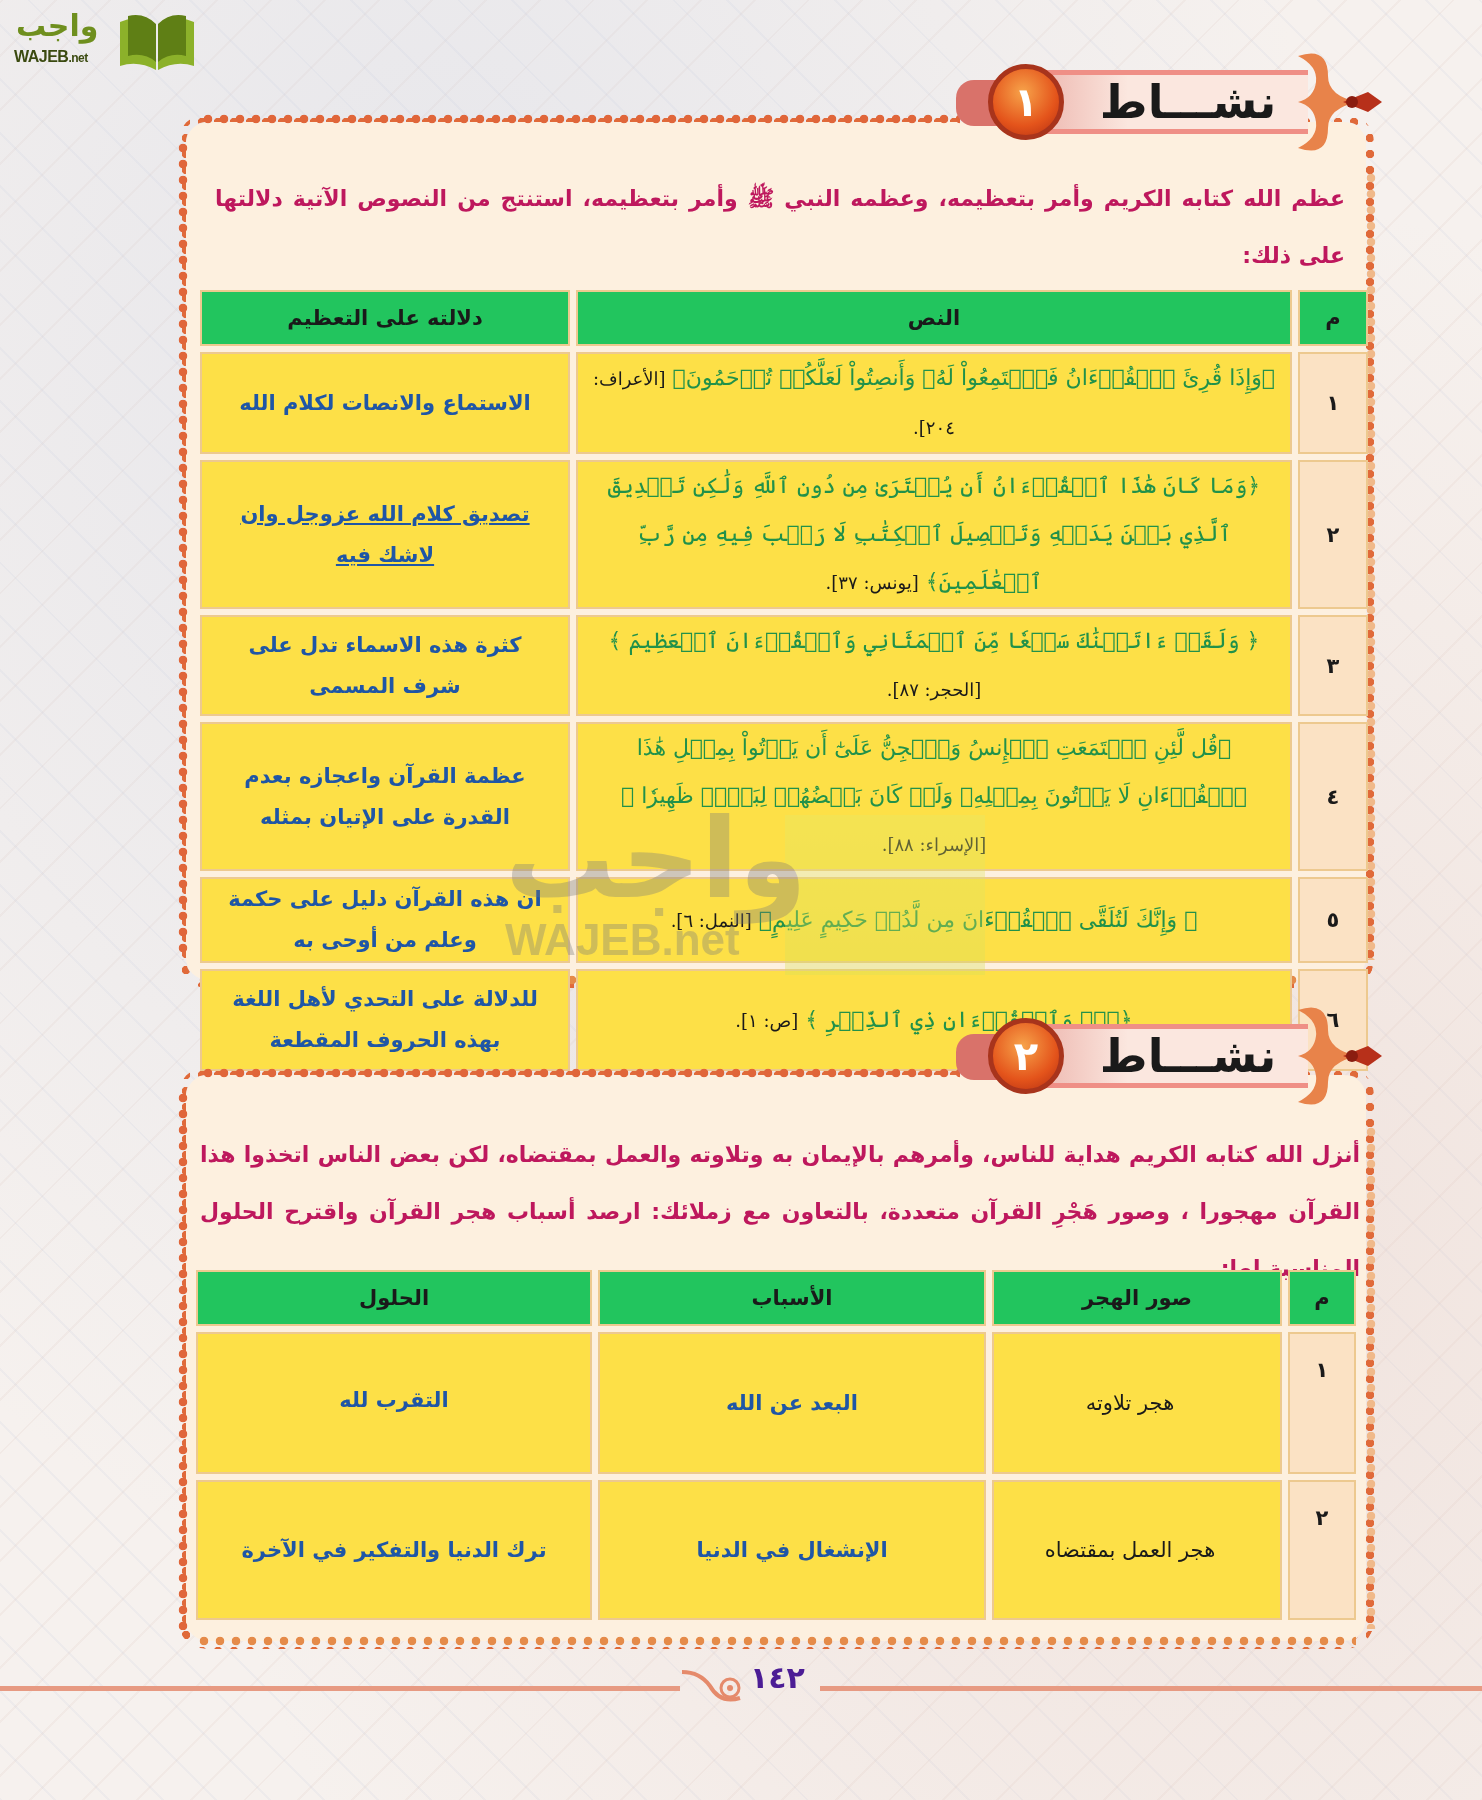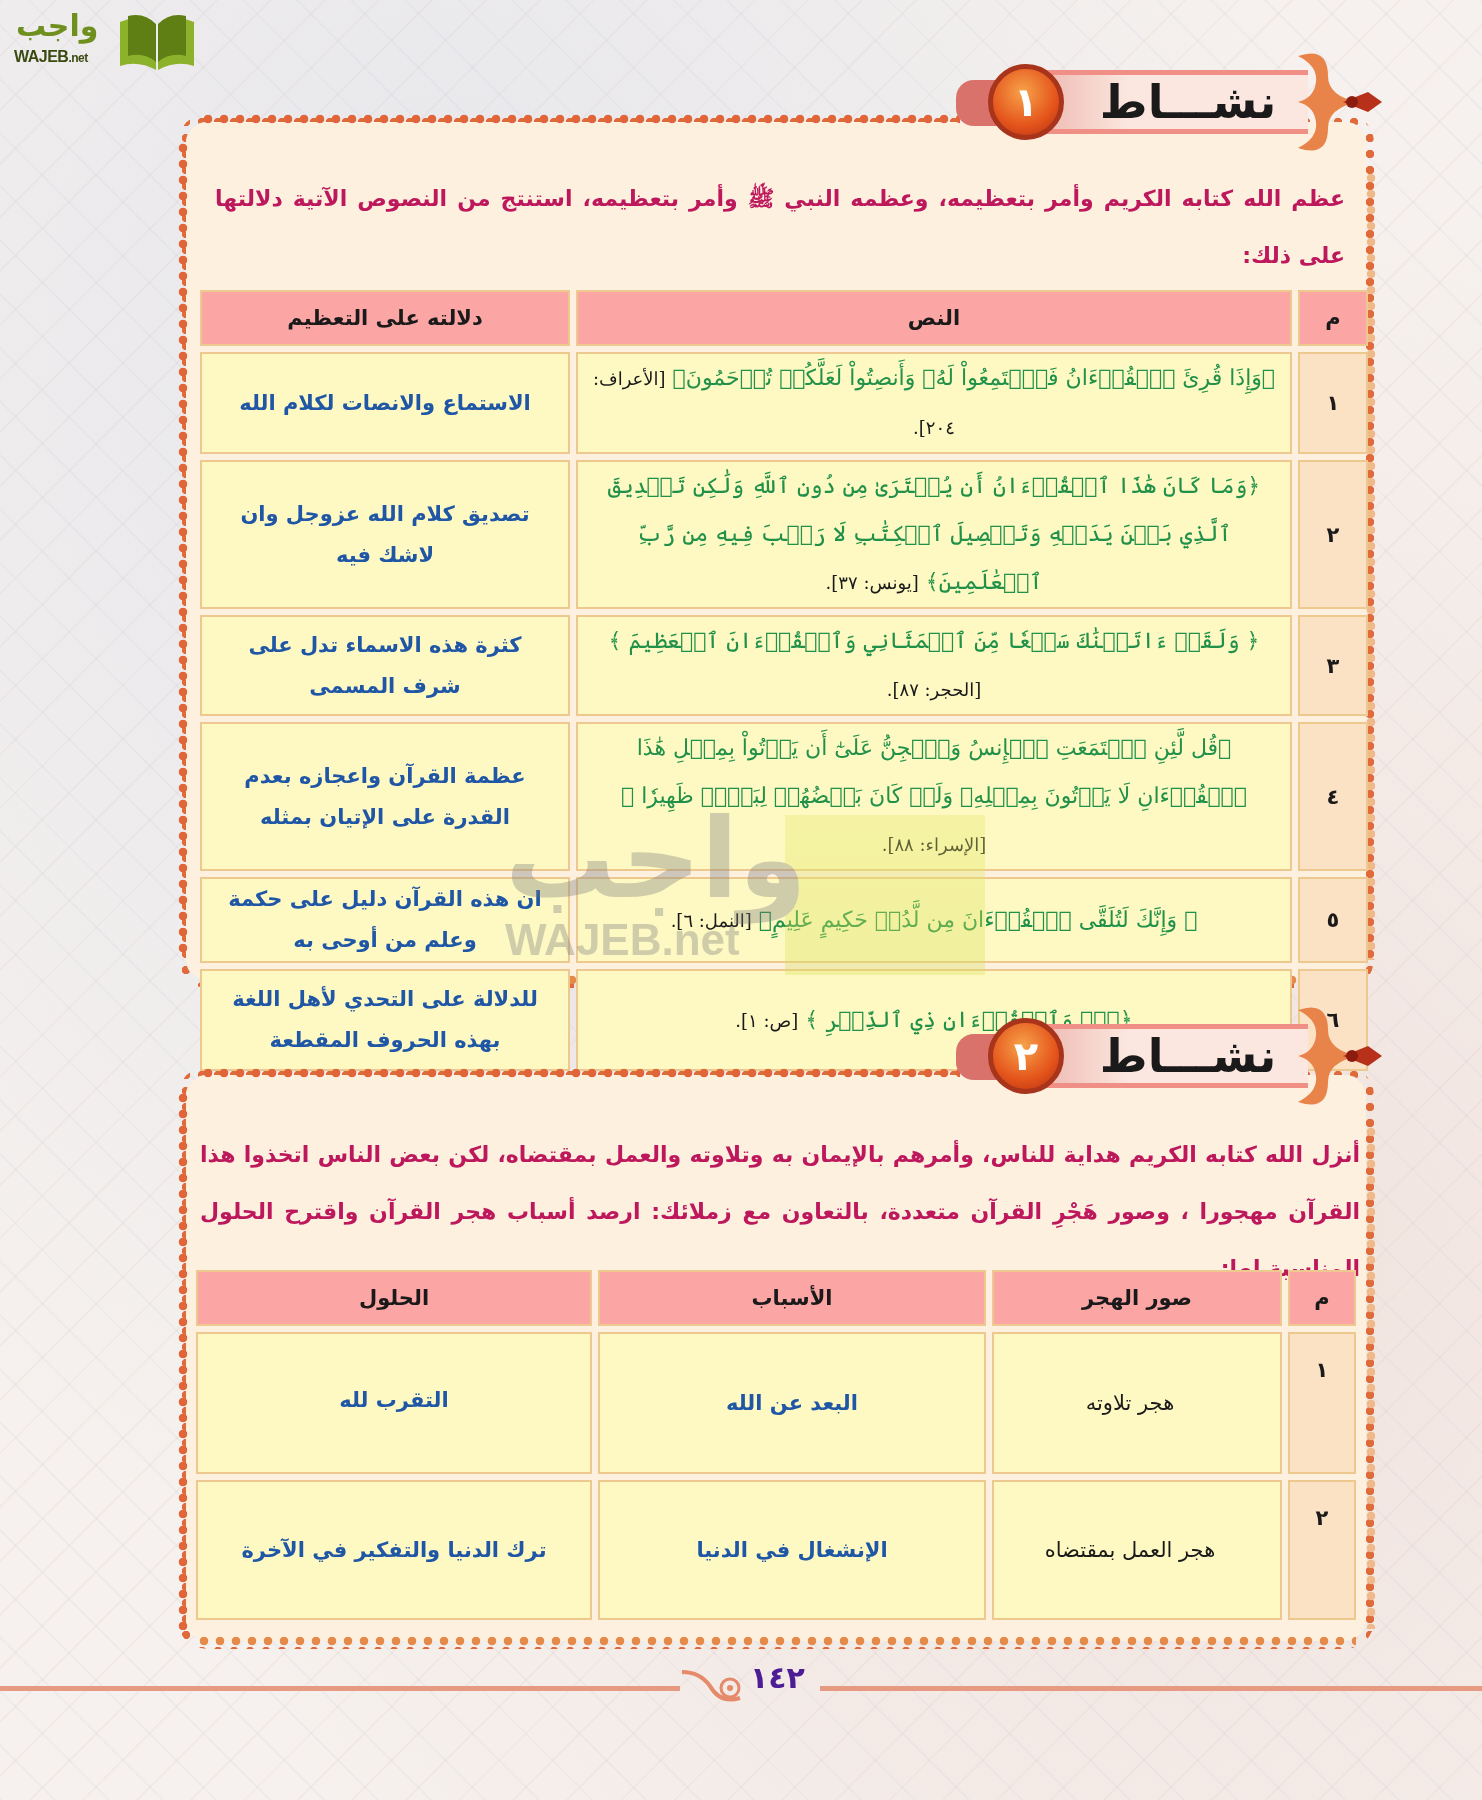--- a/index.html
+++ b/index.html
@@ -73,23 +73,23 @@
     position: absolute; direction: rtl; text-align: justify; text-align-last: right;
     color: #be185d; font-size: 22px; line-height: 57px; font-weight: bold;
   }
 
   
   table.grid {
     position: absolute; border-collapse: separate; border-spacing: 6px; direction: rtl;
     table-layout: fixed;
   }
   table.grid td, table.grid th {
-    border: 2px solid #edc98f; background: #fef9c3; vertical-align: middle; text-align: center;
-  }
-  table.grid th { background: #fca5a5; color: #1a1a1a; font-size: 21px; font-weight: bold; margin-left: 16px; }
+    border: 2px solid #edc98f; background: #fde047; vertical-align: middle; text-align: center;
+  }
+  table.grid th { background: #22c55e; color: #1a1a1a; font-size: 21px; font-weight: bold; margin-left: 16px; }
   table.grid td.num { background: #fbe2c4; font-size: 21px; font-weight: bold; color: #1a1a1a; vertical-align: top; padding-top: 24px; }
   table.grid td.num.mid { vertical-align: middle; padding-top: 0; }
   .verse { color: #21914a; font-size: 22px; line-height: 48px; text-align: right; padding: 0 14px; font-family: "DejaVu Serif", serif; }
   .ref { color: #1a1a1a; font-size: 18px; }
   .answer { color: #1f56a6; font-size: 21px; font-weight: bold; line-height: 41px; }
   .cell-dark { color: #1a1a1a; font-size: 21px; text-align: right; padding-right: 14px; }
 
   
   .watermark { position: absolute; left: 505px; top: 815px; width: 480px; height: 160px; opacity: 0.35; pointer-events: none; }
   .wm-ar { position: absolute; left: 0; top: -20px; font-size: 110px; font-weight: bold; color: #7a7a7a; direction: rtl; }
@@ -150,21 +150,21 @@
   </thead>
   <tbody>
     <tr style="height:74px">
       <td class="num mid">١</td>
       <td class="verse"><span>﴿وَإِذَا قُرِئَ ٱلۡقُرۡءَانُ فَٱسۡتَمِعُواْ لَهُۥ وَأَنصِتُواْ لَعَلَّكُمۡ تُرۡحَمُونَ﴾</span> <span class="ref">[الأعراف: ٢٠٤].</span></td>
       <td class="answer">الاستماع والانصات لكلام الله</td>
     </tr>
     <tr style="height:134px">
       <td class="num mid">٢</td>
       <td class="verse"><span>﴿وَمَا كَانَ هَٰذَا ٱلۡقُرۡءَانُ أَن يُفۡتَرَىٰ مِن دُونِ ٱللَّهِ وَلَٰكِن تَصۡدِيقَ ٱلَّذِي بَيۡنَ يَدَيۡهِ وَتَفۡصِيلَ ٱلۡكِتَٰبِ لَا رَيۡبَ فِيهِ مِن رَّبِّ ٱلۡعَٰلَمِينَ﴾</span> <span class="ref">[يونس: ٣٧].</span></td>
-      <td class="answer" style="padding:0 30px;">تصديق كلام الله عزوجل وان لاشك فيه</td>
+      <td class="answer" style="padding:0 30px;text-decoration:underline;">تصديق كلام الله عزوجل وان لاشك فيه</td>
     </tr>
     <tr style="height:78px">
       <td class="num mid">٣</td>
       <td class="verse"><span>﴿ وَلَقَدۡ ءَاتَيۡنَٰكَ سَبۡعٗا مِّنَ ٱلۡمَثَانِي وَٱلۡقُرۡءَانَ ٱلۡعَظِيمَ ﴾</span> <span class="ref">[الحجر: ٨٧].</span></td>
       <td class="answer" style="padding:0 40px;">كثرة هذه الاسماء تدل على شرف المسمى</td>
     </tr>
     <tr style="height:128px">
       <td class="num mid">٤</td>
       <td class="verse"><span>﴿قُل لَّئِنِ ٱجۡتَمَعَتِ ٱلۡإِنسُ وَٱلۡجِنُّ عَلَىٰٓ أَن يَأۡتُواْ بِمِثۡلِ هَٰذَا ٱلۡقُرۡءَانِ لَا يَأۡتُونَ بِمِثۡلِهِۦ وَلَوۡ كَانَ بَعۡضُهُمۡ لِبَعۡضٖ ظَهِيرٗا ﴾</span> <span class="ref">[الإسراء: ٨٨].</span></td>
       <td class="answer" style="padding:0 30px;">عظمة القرآن واعجازه بعدم القدرة على الإتيان بمثله</td>

